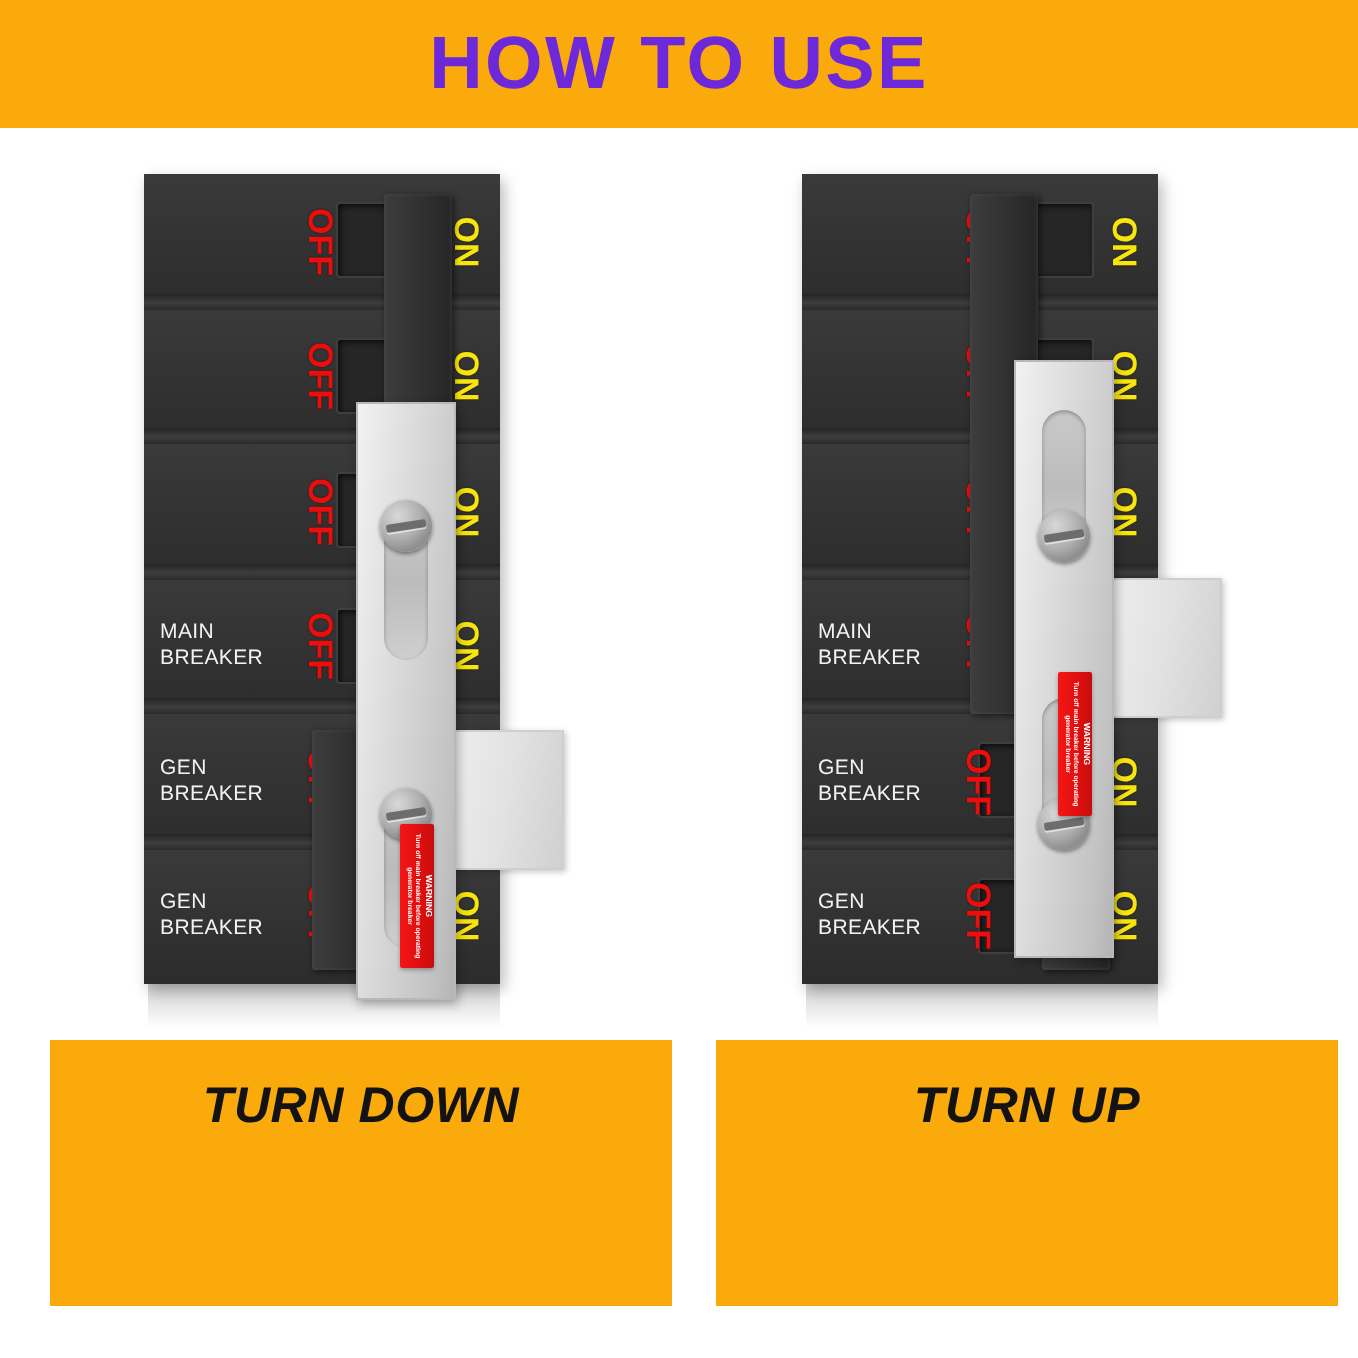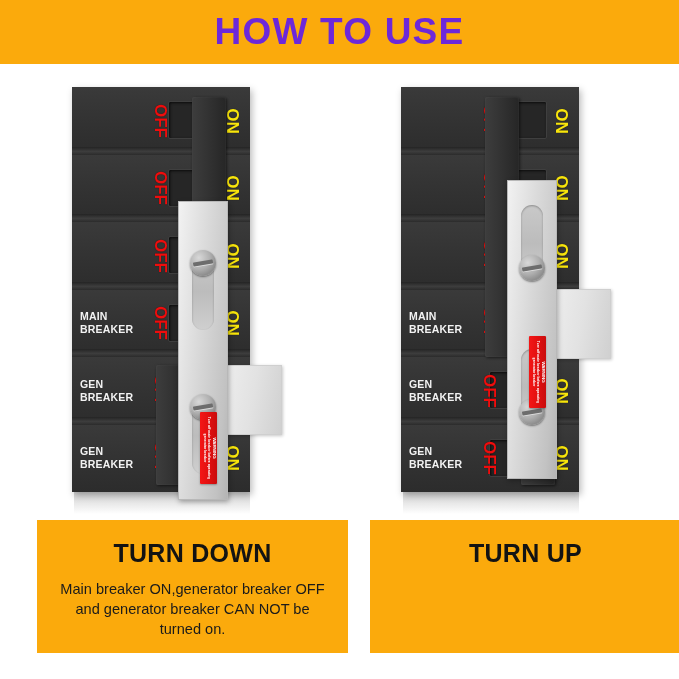--- a/index.html
+++ b/index.html
@@ -102,21 +102,21 @@
 
   
   .brk-label {
     position: absolute;
     left: 8px;
     top: 50%;
     transform: translateY(-50%);
     width: 62px;
     color: #f2f2f2;
     font-size: 10.5px;
-    font-weight: bold;
+    font-weight: normal;
     line-height: 13px;
     letter-spacing: 0.2px;
   }
 
   
   .mark {
     position: absolute;
     font-weight: bold;
     font-size: 17px;
     letter-spacing: 0px;
@@ -238,24 +238,25 @@
   }
   .warning-sticker .w-head {
     display: block;
     font-size: 4.4px;
     margin-bottom: 1px;
   }
 
   
   .captions {
     position: absolute;
-    left: 12px;
+    left: 0;
     top: 514px;
     width: 539px;
     height: 165px;
+    font-style: italic;
   }
   .caption-card {
     position: absolute;
     top: 6px;
     width: 311px;
     height: 133px;
     background: #fbaa0c;
     padding: 0;
     box-sizing: border-box;
     display: flex;
@@ -457,18 +458,17 @@
         <span class="w-head">WARNING</span>
         <span>Turn off main breaker before operating generator breaker</span>
       </div>
     </div>
   </div>
 </div>
 
 <div class="captions">
   <div class="caption-card left">
     <div class="caption-title">TURN DOWN</div>
-    <div class="caption-body">Main breaker ON,generator breaker OFF and generator breaker CAN NOT be turned on.</div>
   </div>
   <div class="caption-card right">
     <div class="caption-title">TURN UP</div>
   </div>
 </div>
 
 </body></html>

